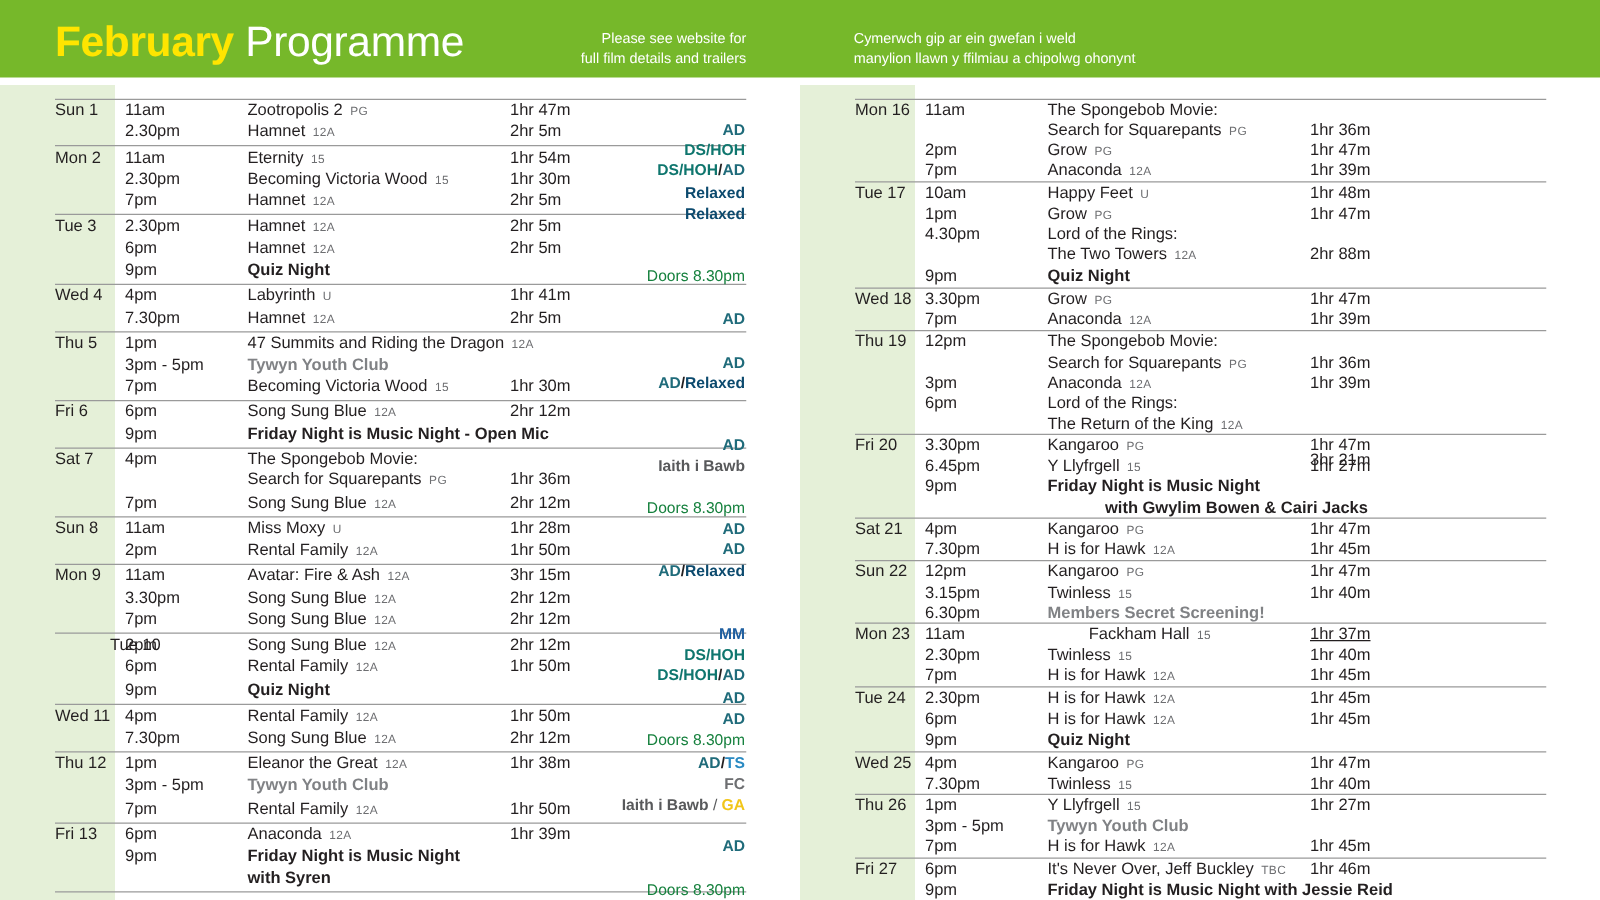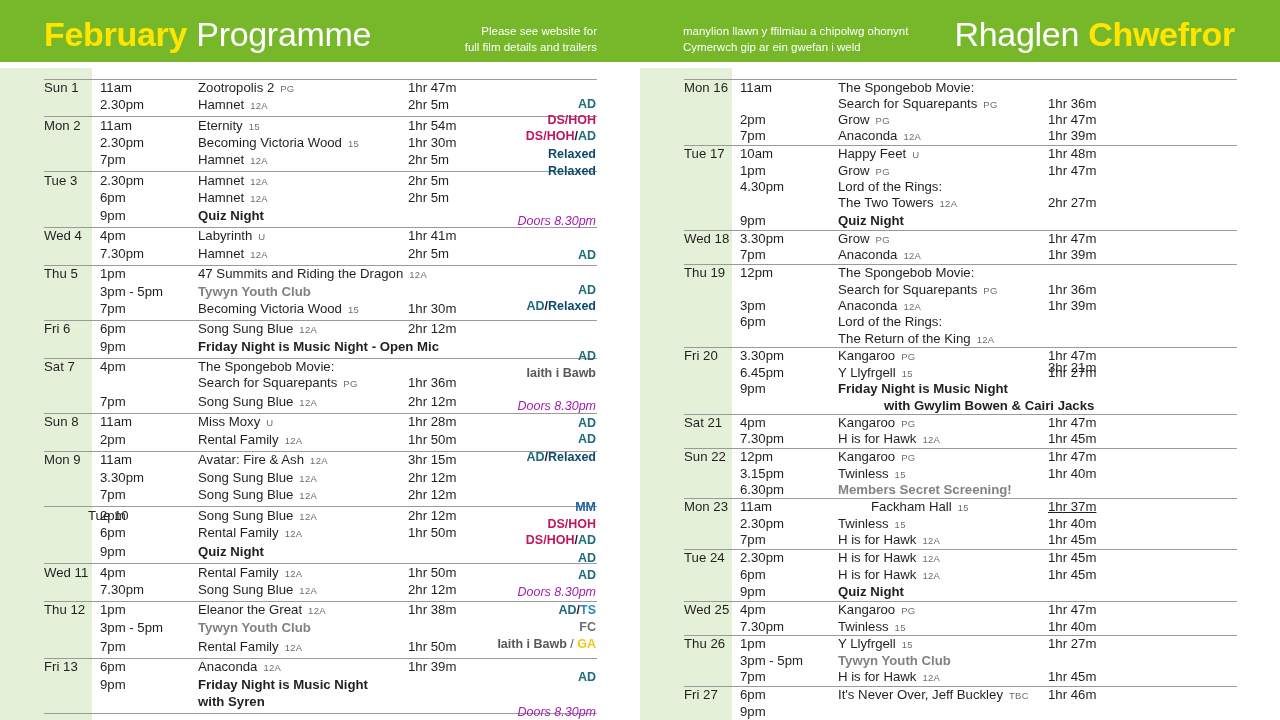--- a/index.html
+++ b/index.html
@@ -16,46 +16,45 @@
   .panel { position: absolute; top: 0; left: 0; width: 640px; height: 720px; }
   .sep { position: absolute; height: 1px; background: #9a9a9a; }
   .cell { position: absolute; font-size: 13.2px; line-height: 16px; white-space: nowrap; color: #231f20; }
   .day { }
   .time { }
   .film .rating { font-size: 9.5px; color: #6d6e71; margin-left: 6px; letter-spacing: 0.3px; }
   .film.bold { font-weight: 700; }
   .film.grey { font-weight: 700; color: #808285; }
   .runtime { }
   .tags { text-align: right; font-weight: 700; font-size: 12.5px; }
-  .tags.doors { font-weight: 400; font-style: italic; color: #a21caf; font-size: 12.5px; }
+  .tags.doors { font-weight: 400; color: #15803d; font-size: 12.5px; }
   .t-AD { color: #1f6b7a; }
   .t-MM { color: #1f5fa0; }
-  .t-DS { color: #be185d; }
+  .t-DS { color: #0f766e; }
   .t-TS { color: #2a8ac2; }
   .t-FC { color: #6d6e71; }
   .t-GA { color: #f2c619; }
   .t-IAITH { color: #58595b; }
   .t-REL { color: #0c4a6e; }
   .t-SLASH { color: #231f20; }
   .t-SLASHG { color: #58595b; font-weight: 400; }
 </style>
 </head>
 <body>
 
 <div class="header">
   <div class="title-left"><span class="title-bold">February</span><span class="title-light"> Programme</span></div>
   <div class="note-left">
     <div>Please see website for</div>
     <div>full film details and trailers</div>
   </div>
   <div class="note-right">
+    <div>Cymerwch gip ar ein gwefan i weld</div>
     <div>manylion llawn y ffilmiau a chipolwg ohonynt</div>
-    <div>Cymerwch gip ar ein gwefan i weld</div>
   </div>
-  <div class="title-right"><span class="title-light">Rhaglen </span><span class="title-bold">Chwefror</span></div>
 </div>
 
 <div class="strip" style="left:0"></div>
 <div class="strip" style="left:640px"></div>
 
 <div class="panel" id="panel-left">
     <div class="sep" style="left: 44px; top: 79px; width: 553px;"></div>
     <div class="cell day" style="left: 44px; top: 80px;">Sun 1</div>
     <div class="cell time" style="left: 100px; top: 80px;">11am</div>
     <div class="cell film" style="left: 198px; top: 80px;"><span>Zootropolis 2</span><span class="rating">PG</span></div>
@@ -196,21 +195,21 @@
     <div class="cell film" style="left: 838px; top: 146px;"><span>Happy Feet</span><span class="rating">U</span></div>
     <div class="cell runtime" style="left: 1048px; top: 146px;">1hr 48m</div>
     <div class="cell tags" style="right: 44px; top: 146px;"><span class="t-REL">Relaxed</span></div>
     <div class="cell time" style="left: 740px; top: 163px;">1pm</div>
     <div class="cell film" style="left: 838px; top: 163px;"><span>Grow</span><span class="rating">PG</span></div>
     <div class="cell runtime" style="left: 1048px; top: 163px;">1hr 47m</div>
     <div class="cell tags" style="right: 44px; top: 163px;"><span class="t-REL">Relaxed</span></div>
     <div class="cell time" style="left: 740px; top: 179px;">4.30pm</div>
     <div class="cell film" style="left: 838px; top: 179px;"><span>Lord of the Rings:</span></div>
     <div class="cell film" style="left: 838px; top: 195px;"><span>The Two Towers</span><span class="rating">12A</span></div>
-    <div class="cell runtime" style="left: 1048px; top: 195px;">2hr 27m</div>
+    <div class="cell runtime" style="left: 1048px; top: 195px;">2hr 88m</div>
     <div class="cell time" style="left: 740px; top: 213px;">9pm</div>
     <div class="cell film bold" style="left: 838px; top: 213px;"><span>Quiz Night</span></div>
     <div class="cell tags doors" style="right: 44px; top: 213px;">Doors 8.30pm</div>
     <div class="sep" style="left: 684px; top: 230px; width: 553px;"></div>
     <div class="cell day" style="left: 684px; top: 231px;">Wed 18</div>
     <div class="cell time" style="left: 740px; top: 231px;">3.30pm</div>
     <div class="cell film" style="left: 838px; top: 231px;"><span>Grow</span><span class="rating">PG</span></div>
     <div class="cell runtime" style="left: 1048px; top: 231px;">1hr 47m</div>
     <div class="cell time" style="left: 740px; top: 247px;">7pm</div>
     <div class="cell film" style="left: 838px; top: 247px;"><span>Anaconda</span><span class="rating">12A</span></div>
@@ -314,14 +313,15 @@
     <div class="cell time" style="left: 740px; top: 669px;">7pm</div>
     <div class="cell film" style="left: 838px; top: 669px;"><span>H is for Hawk</span><span class="rating">12A</span></div>
     <div class="cell runtime" style="left: 1048px; top: 669px;">1hr 45m</div>
     <div class="cell tags" style="right: 44px; top: 669px;"><span class="t-AD">AD</span></div>
     <div class="sep" style="left: 684px; top: 686px; width: 553px;"></div>
     <div class="cell day" style="left: 684px; top: 687px;">Fri 27</div>
     <div class="cell time" style="left: 740px; top: 687px;">6pm</div>
     <div class="cell film" style="left: 838px; top: 687px;"><span>It's Never Over, Jeff Buckley</span><span class="rating">TBC</span></div>
     <div class="cell runtime" style="left: 1048px; top: 687px;">1hr 46m</div>
     <div class="cell time" style="left: 740px; top: 704px;">9pm</div>
+    <div class="cell film bold" style="left: 838px; top: 704px;"><span>Friday Night is Music Night with Jessie Reid</span></div>
     <div class="cell tags doors" style="right: 44px; top: 704px;">Doors 8.30pm</div>
   </div>
 
 </body></html>

